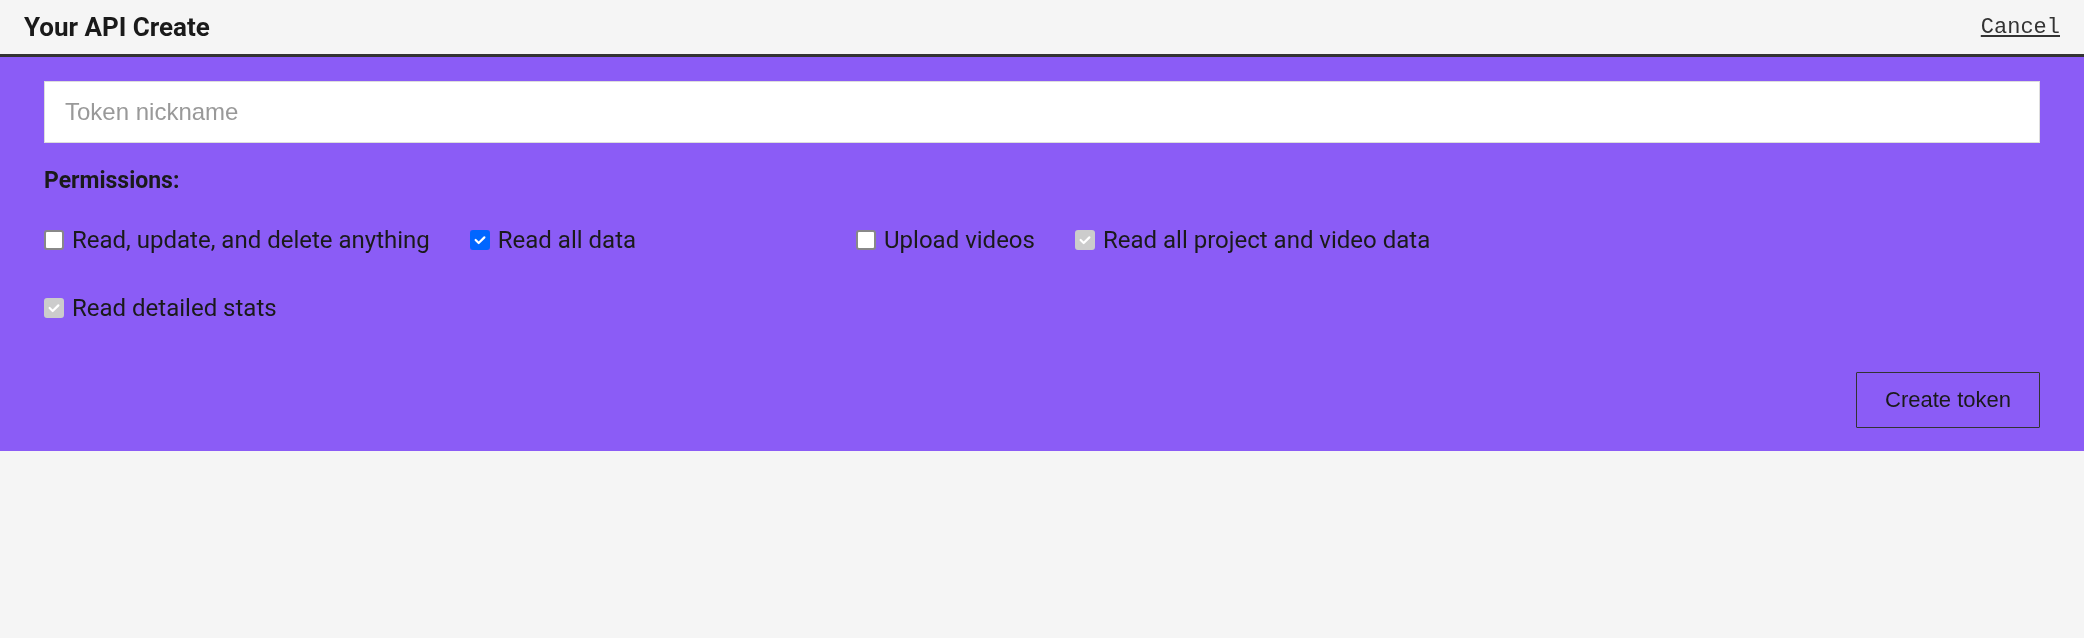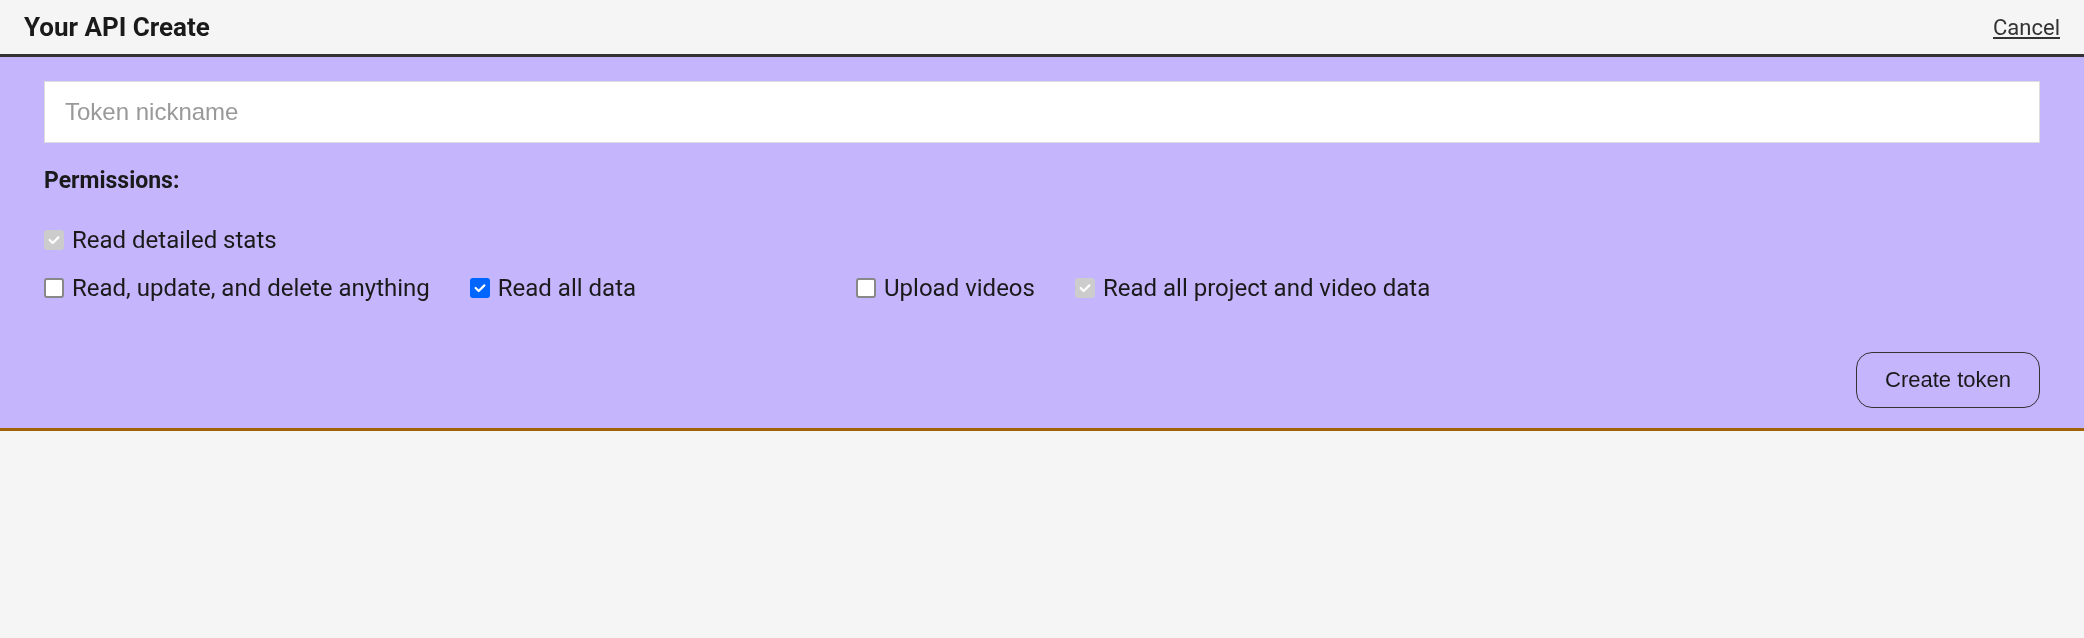--- a/index.html
+++ b/index.html
@@ -31,26 +31,27 @@
       font-size: 26px;
       font-weight: 700;
       color: #1a1a1a;
     }
     
     .cancel-link {
       font-size: 22px;
       color: #333;
       text-decoration: underline;
       cursor: pointer;
+      font-family: Liberation Mono, monospace;
     }
     
     .content {
       padding: 24px 24px 20px 24px;
-      background: #c4b5fd;
-      border-bottom: 3px solid #a16207;
+      background: #8b5cf6;
+      border-bottom: 3px solid #8b5cf6;
     }
     
     .content-inner {
       padding: 0 20px;
     }
     
     .token-input {
       width: 100%;
       padding: 16px 20px;
       font-size: 24px;
@@ -145,82 +146,82 @@
       justify-content: flex-end;
       margin-top: 30px;
       padding-right: 0;
     }
     
     .create-button {
       padding: 14px 28px;
       font-size: 22px;
       background: transparent;
       border: 1.5px solid #333;
-      border-radius: 16px;
+      border-radius: 1px;
       color: #1a1a1a;
       cursor: pointer;
     }
   </style>
 </head>
 <body>
 
 <div class="container">
   <div class="header">
     <h2 class="header-title">Your API Create</h2>
     <a class="cancel-link">Cancel</a>
   </div>
 
   <div class="content">
     <div class="content-inner">
       <input type="text" class="token-input" placeholder="Token nickname" style="">
       
       <div class="permissions-label">Permissions:</div>
       
-      <div class="permissions-row row-2">
+      <div class="permissions-row">
+        <div class="permission-item">
+          <span class="checkbox">
+            
+          </span>
+          <span class="permission-text">Read, update, and delete anything</span>
+        </div>
+
+        <div class="permission-item">
+          <span class="checkbox checked">
+            <svg viewBox="0 0 16 16" fill="none">
+              <path d="M3 8l3.5 3.5L13 5" stroke="white" stroke-width="2.5" stroke-linecap="round" stroke-linejoin="round"></path>
+            </svg>
+          </span>
+          <span class="permission-text">Read all data</span>
+        </div>
+
+        <div class="permission-item">
+          <span class="checkbox">
+            
+          </span>
+          <span class="permission-text">Upload videos</span>
+        </div>
+
         <div class="permission-item">
           <span class="checkbox checked-disabled">
             <svg viewBox="0 0 16 16" fill="none">
               <path d="M3 8l3.5 3.5L13 5" stroke="white" stroke-width="2.5" stroke-linecap="round" stroke-linejoin="round"></path>
             </svg>
           </span>
-          <span class="permission-text">Read detailed stats</span>
+          <span class="permission-text">Read all project and video data</span>
         </div>
       </div>
       
-      <div class="permissions-row">
-        <div class="permission-item">
-          <span class="checkbox">
-            
-          </span>
-          <span class="permission-text">Read, update, and delete anything</span>
-        </div>
-
-        <div class="permission-item">
-          <span class="checkbox checked">
-            <svg viewBox="0 0 16 16" fill="none">
-              <path d="M3 8l3.5 3.5L13 5" stroke="white" stroke-width="2.5" stroke-linecap="round" stroke-linejoin="round"></path>
-            </svg>
-          </span>
-          <span class="permission-text">Read all data</span>
-        </div>
-
-        <div class="permission-item">
-          <span class="checkbox">
-            
-          </span>
-          <span class="permission-text">Upload videos</span>
-        </div>
-
+      <div class="permissions-row row-2">
         <div class="permission-item">
           <span class="checkbox checked-disabled">
             <svg viewBox="0 0 16 16" fill="none">
               <path d="M3 8l3.5 3.5L13 5" stroke="white" stroke-width="2.5" stroke-linecap="round" stroke-linejoin="round"></path>
             </svg>
           </span>
-          <span class="permission-text">Read all project and video data</span>
+          <span class="permission-text">Read detailed stats</span>
         </div>
       </div>
       
       <div class="footer">
         <button class="create-button">Create token</button>
       </div>
     </div>
   </div>
 </div>
 

